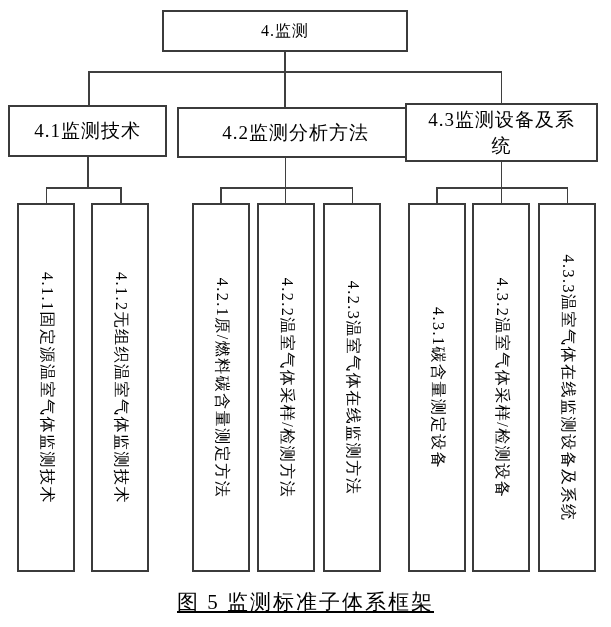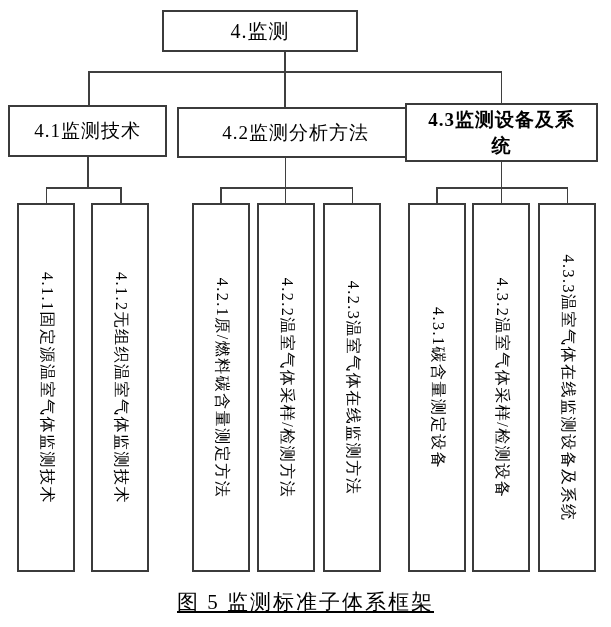--- a/index.html
+++ b/index.html
@@ -19,24 +19,24 @@
   .node {
     position: absolute;
     box-sizing: border-box;
     border: 2px solid #3b3b3b;
     background: #ffffff;
     display: flex;
     align-items: center;
     justify-content: center;
     text-align: center;
   }
-  .root-node  { left: 162px; top: 10px;  width: 196px; height: 42px; font-size: 20px; letter-spacing: 1px; }
+  .root-node  { left: 162px; top: 10px;  width: 246px; height: 42px; font-size: 16px; letter-spacing: 1px; }
   .b41        { left: 8px;   top: 105px; width: 159px; height: 52px; font-size: 19px; letter-spacing: 1px; text-align: center; }
   .b42        { left: 177px; top: 107px; width: 237px; height: 51px; font-size: 19px; letter-spacing: 1px; }
-  .b43        { left: 405px; top: 103px; width: 193px; height: 59px; font-size: 19px; letter-spacing: 1px; font-weight: bold; }
+  .b43        { left: 405px; top: 103px; width: 193px; height: 59px; font-size: 19px; letter-spacing: 1px; }
   .b43 .wrap  { width: 152px; line-height: 1.35; }
 
   .vbox {
     position: absolute;
     top: 203px;
     width: 58px;
     height: 369px;
     box-sizing: border-box;
     border: 2px solid #3b3b3b;
     background: #ffffff;

